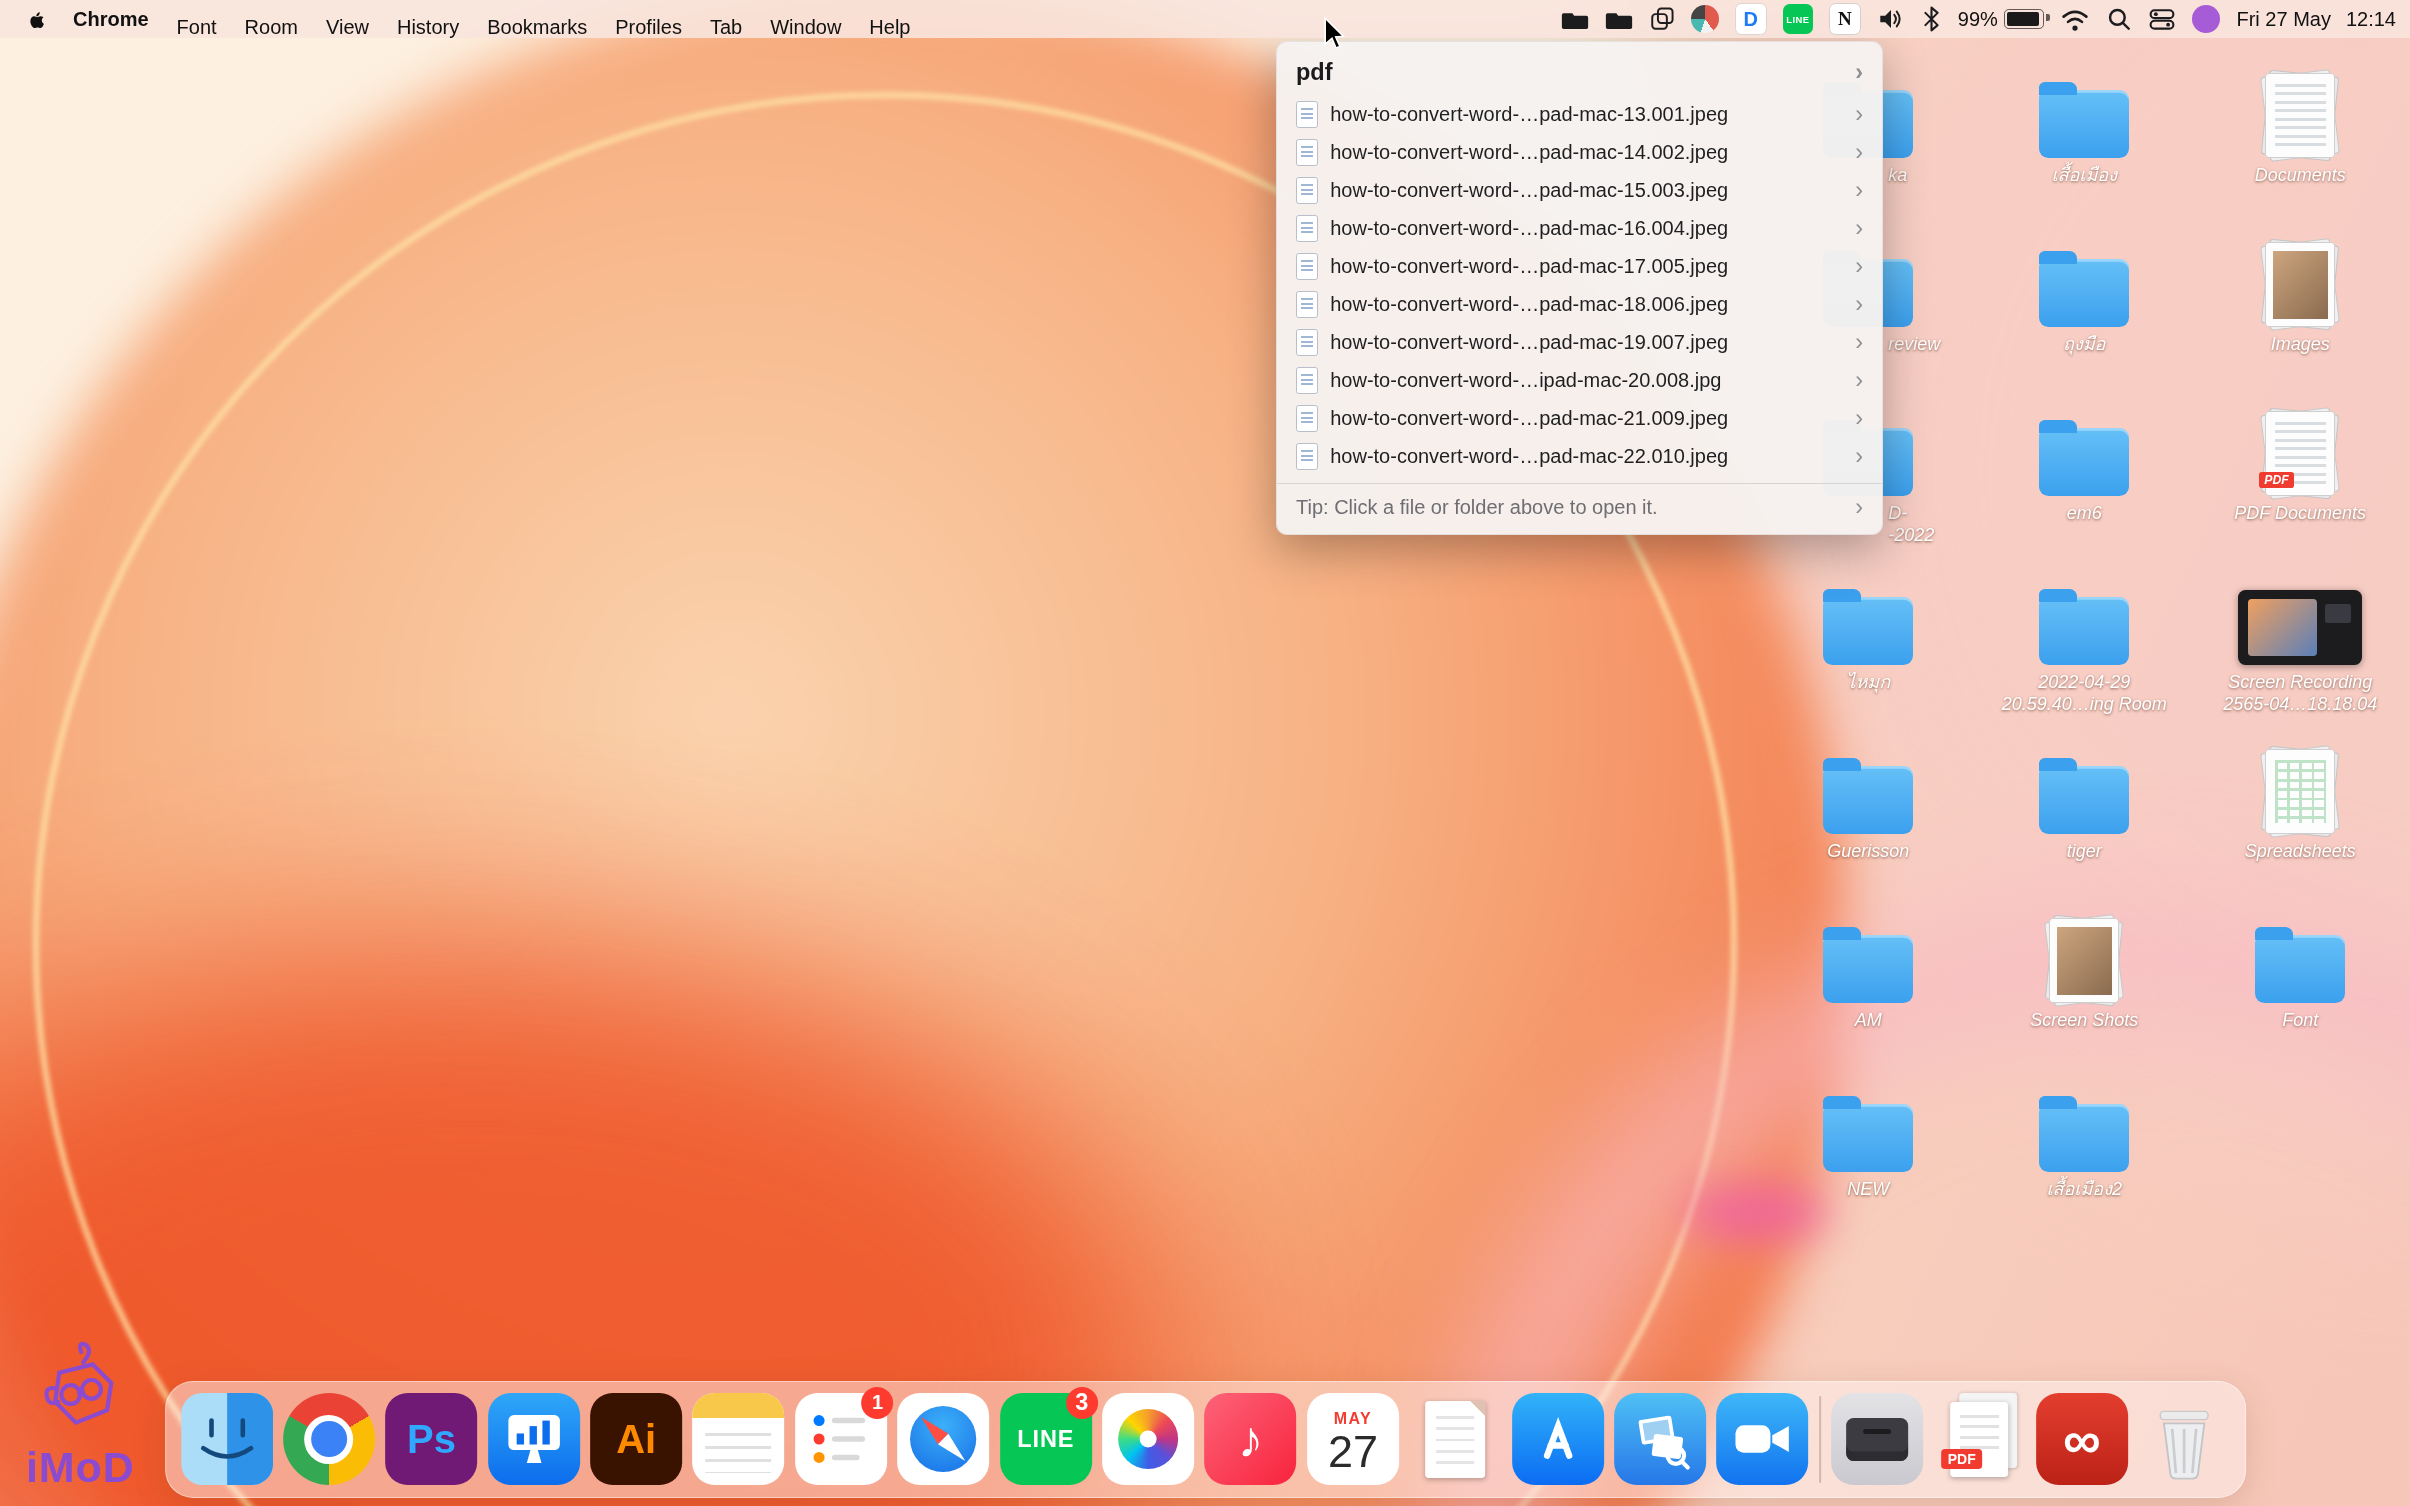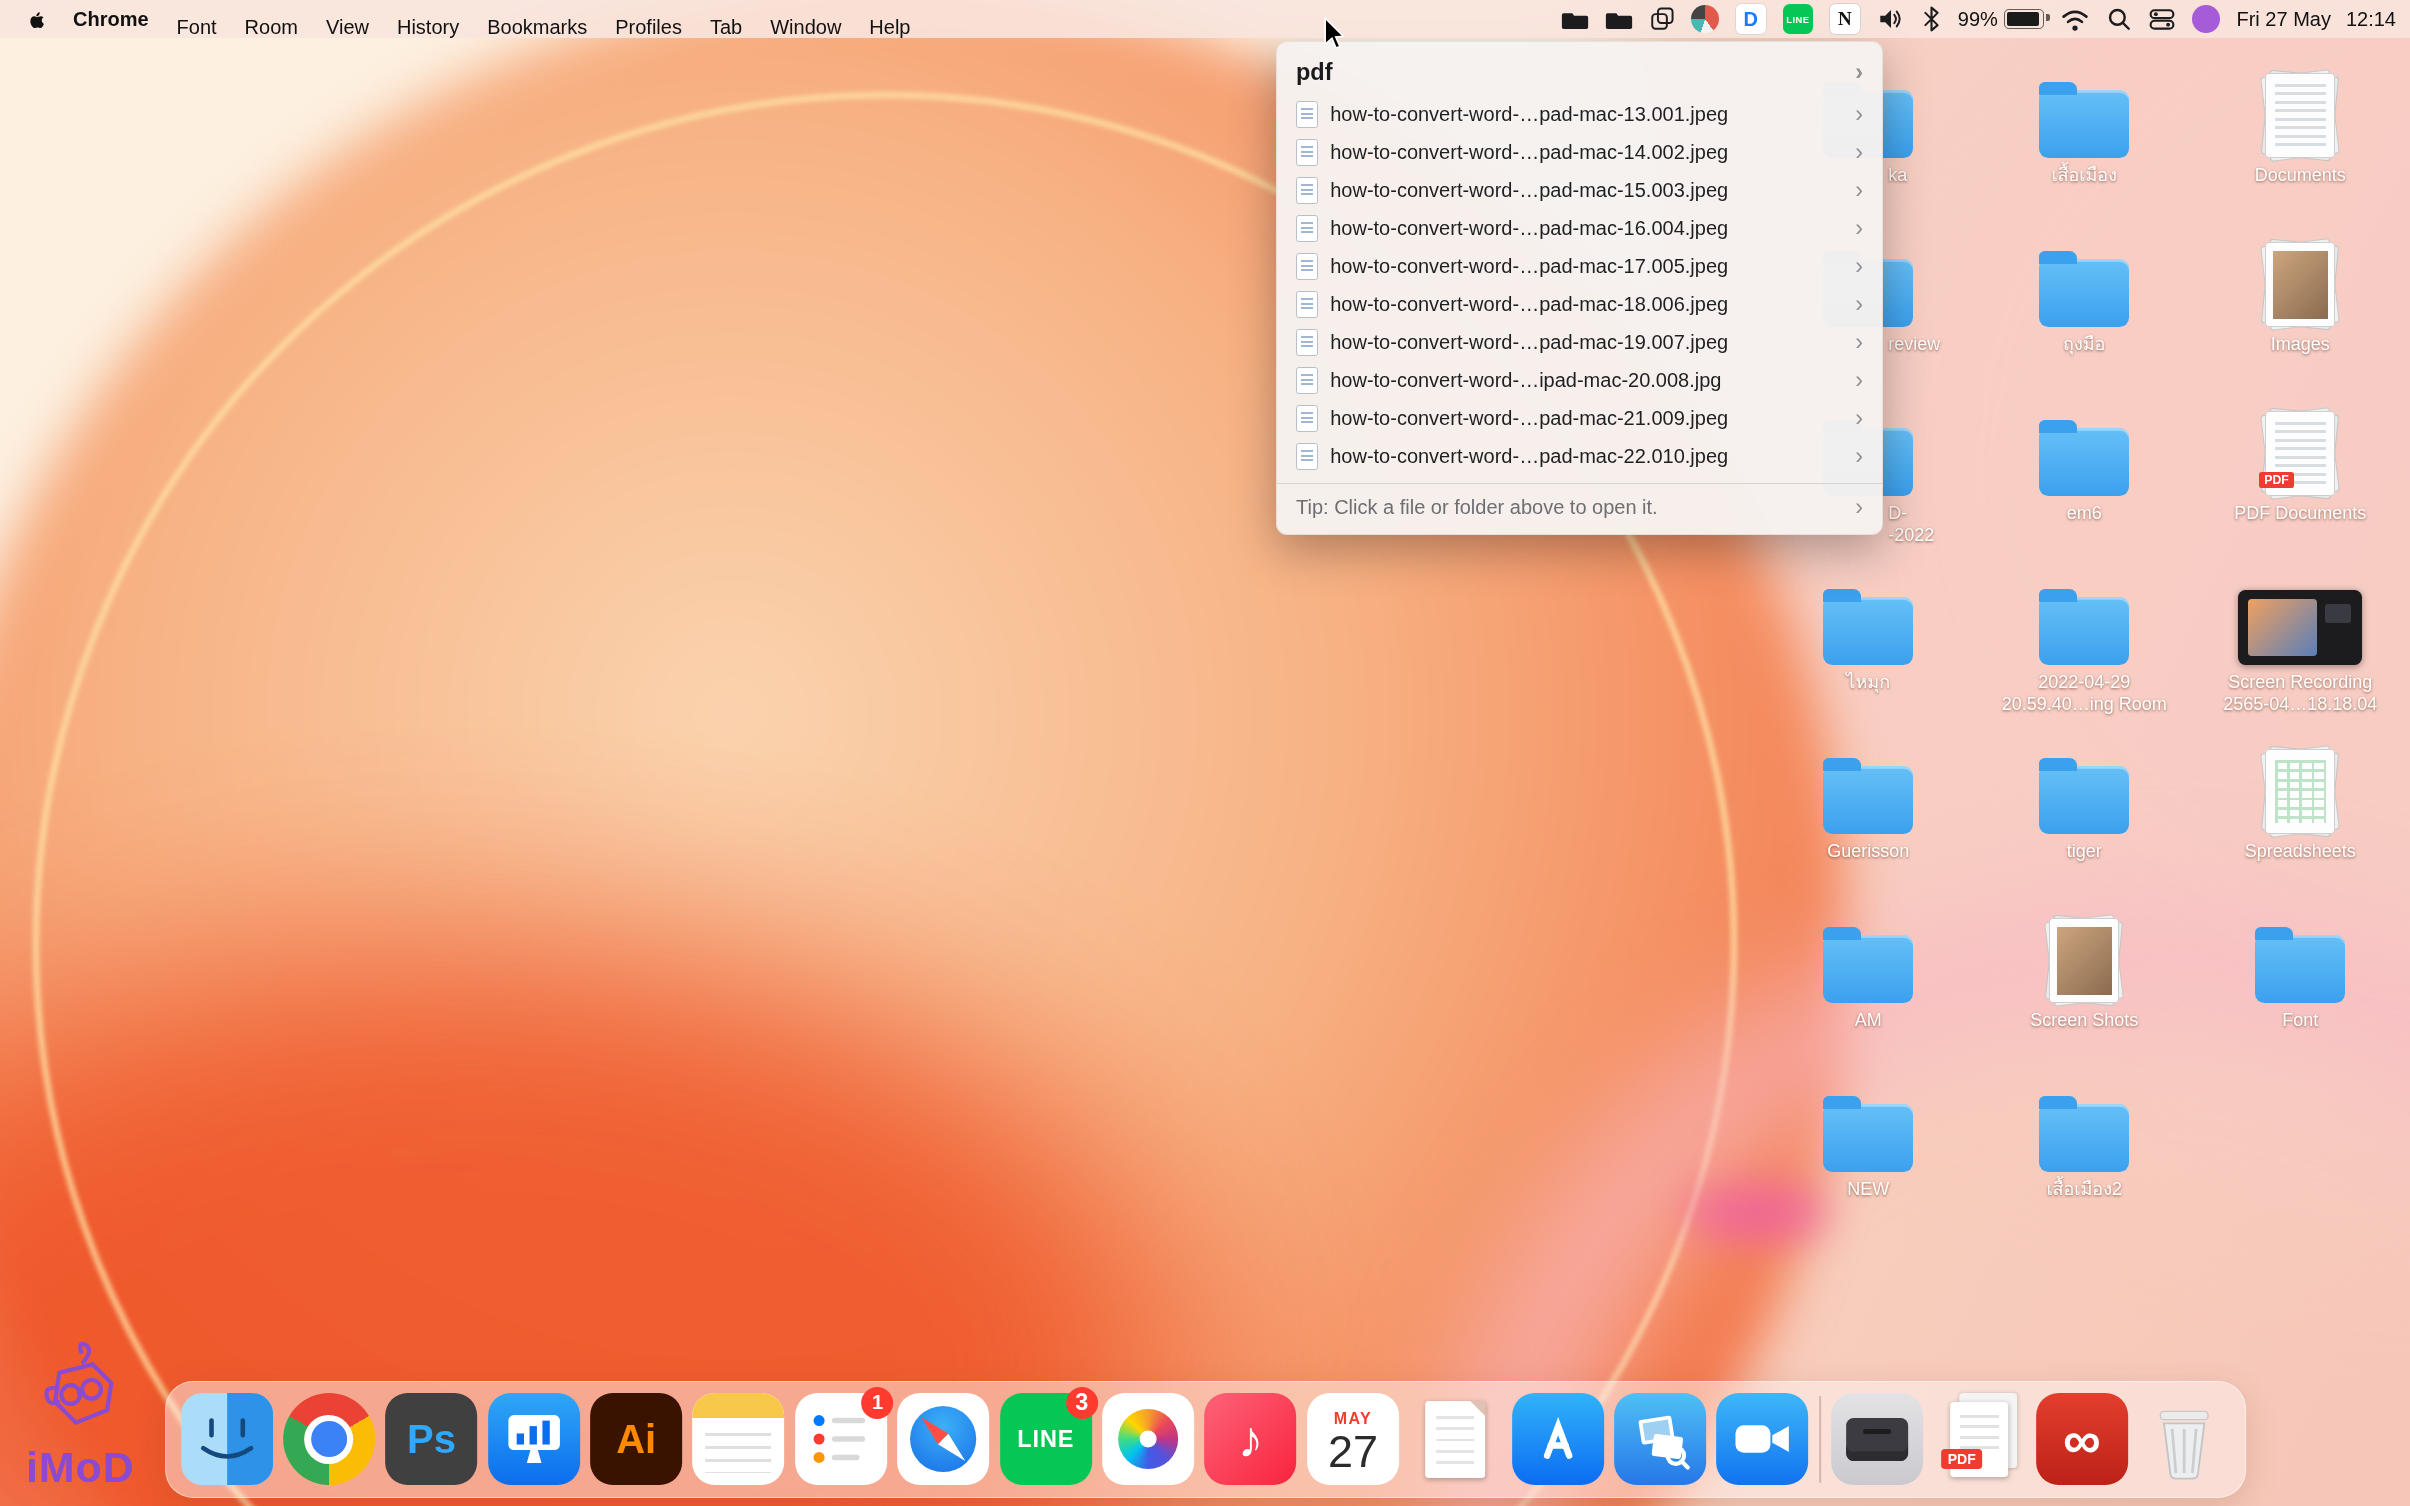--- a/index.html
+++ b/index.html
@@ -62,21 +62,21 @@
   .ficon{width:20px;height:24.5px;margin-right:12.2px;background:#fff;border:0.9px solid #b8bfca;border-radius:2.8px;position:relative;flex:0 0 auto;}
   .ficon::before{content:"";position:absolute;left:3.8px;right:3.8px;top:5.6px;height:13px;
     background:repeating-linear-gradient(#9fb6d4 0 1.9px,transparent 1.9px 4.7px);}
   .fname{flex:1;white-space:nowrap;overflow:hidden;}
   .chev{color:#8f8f94;font-size:23.5px;margin-left:9.4px;line-height:1;}
   .tip-row{display:flex;align-items:center;justify-content:space-between;margin-top:7.5px;
     border-top:0.9px solid #d9d3d0;padding:12.2px 19px;color:#6e6e73;font-size:20px;}
 
   
   .desktop{position:absolute;top:66px;right:3.8px;width:647px;z-index:2;
-    display:grid;grid-template-columns:repeat(3,216px);grid-auto-rows:169px;justify-items:center;}
+    display:grid;grid-template-columns:repeat(3,216px);grid-auto-rows:169px;justify-items:center;font-style:italic;}
   .cell{width:100%;display:flex;flex-direction:column;align-items:center;}
   .iconbox{height:92px;display:flex;align-items:flex-end;justify-content:center;position:relative;}
   .label{margin-top:6.6px;font-size:18px;line-height:1.22;color:#fff;text-align:center;
     white-space:pre-line;text-shadow:0 0.9px 2.8px rgba(80,40,20,.65);max-width:209px;}
   .cell.cut .label{align-self:flex-start;text-align:left;margin-left:128px;max-width:none;}
   .v{display:none;position:relative;}
   .cell.folder .v-folder{display:block;}
   .v-folder{width:90px;height:68px;background:linear-gradient(180deg,#66c0f7,#3ba0ee);
     border-radius:5.6px 9.4px 9.4px 9.4px;box-shadow:inset 0 2.8px 0 rgba(255,255,255,.35);}
   .v-folder::before{content:"";position:absolute;top:-8.5px;left:0;width:38px;height:13px;
@@ -108,21 +108,21 @@
     background:rgba(253,244,241,.5);border:0.9px solid rgba(255,255,255,.45);border-radius:28px;
     box-shadow:0 9.4px 32px rgba(120,60,30,.18);}
   .dk{width:92px;height:92px;border-radius:22.6px;position:relative;flex:0 0 auto;
     display:flex;align-items:center;justify-content:center;}
   .badge{position:absolute;top:-6.6px;right:-6.6px;min-width:32px;height:32px;padding:0 5.6px;box-sizing:border-box;
     background:#ff3b30;color:#fff;border-radius:17px;font-size:20px;font-weight:600;
     display:flex;align-items:center;justify-content:center;z-index:2;}
   .dk.chrome{background:conic-gradient(from -60deg,#ea4335 0 120deg,#fbbc05 0 240deg,#34a853 0 360deg);border-radius:50%;}
   .dk.chrome::before{content:"";position:absolute;width:49px;height:49px;background:#fff;border-radius:50%;}
   .dk.chrome::after{content:"";position:absolute;width:36px;height:36px;background:#3b82f6;border-radius:50%;}
-  .dk.ps{background:#404040;}
+  .dk.ps{background:#701a75;}
   .dk.ps span{color:#31a8ff;font-size:40px;font-weight:700;}
   .dk.keynote{background:linear-gradient(#2fa7f8,#0c6ded);}
   .dk.ai{background:#3a1300;}
   .dk.ai span{color:#ff8a00;font-size:40px;font-weight:700;}
   .dk.notes{background:#fff;overflow:hidden;}
   .notes-top{position:absolute;top:0;left:0;right:0;height:24.5px;background:#f7c84a;}
   .notes-lines{position:absolute;top:40px;left:13px;right:13px;height:40px;
     background:repeating-linear-gradient(#e0e0e0 0 2.8px,transparent 2.8px 13px);}
   .dk.reminders{background:#fff;}
   .dk.safari{background:#fff;}

